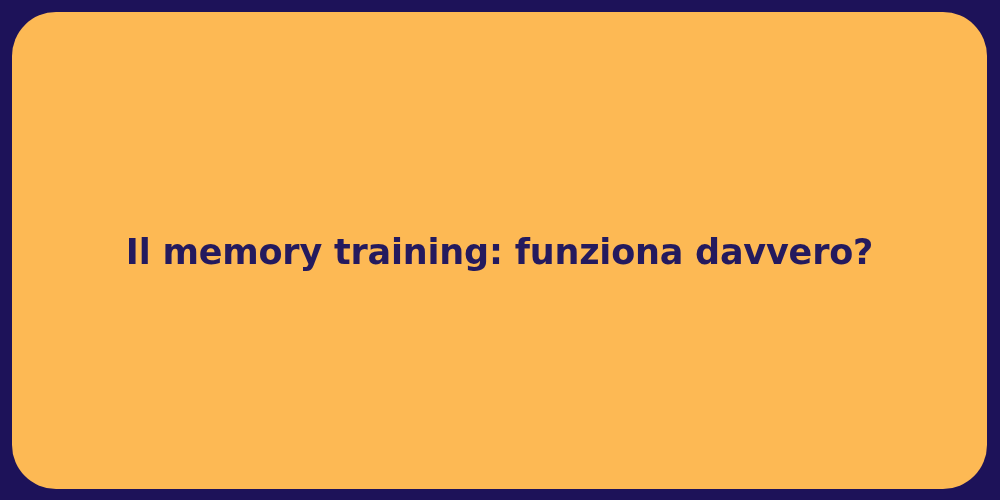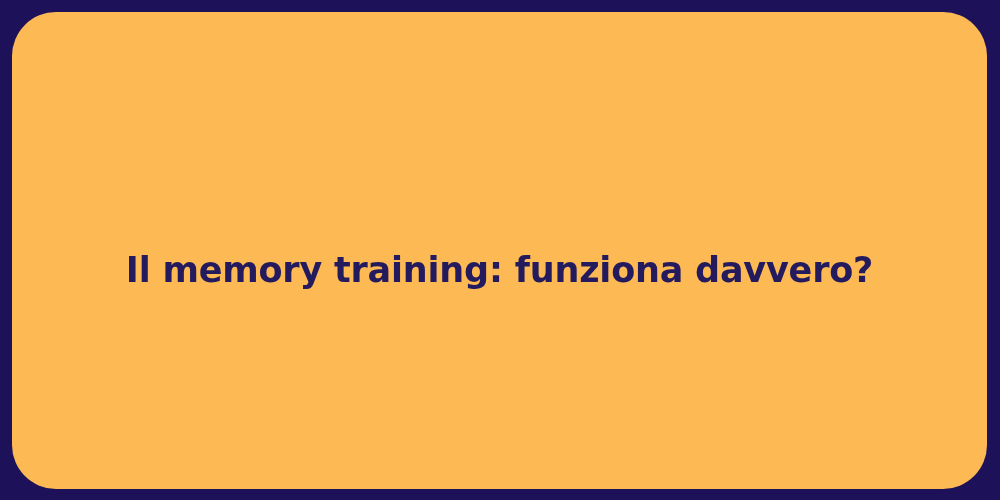--- a/index.html
+++ b/index.html
@@ -50,21 +50,21 @@
   .banner-title {
     margin: 0;
     font-family: "DejaVu Sans", "Liberation Sans", sans-serif;
     font-size: 35px;
     font-weight: 700;
     line-height: 1.25;
     letter-spacing: -0.2px;
     color: #241a5e;
     text-align: center;
     position: relative;
-    top: 20px;
+    top: 2px;
   }
 </style>
 </head>
 <body>
 
 <div class="banner-frame">
   <div class="banner-card">
     <div class="card-inner">
       <h1 class="banner-title">Il memory training: funziona davvero?</h1>
     </div>

